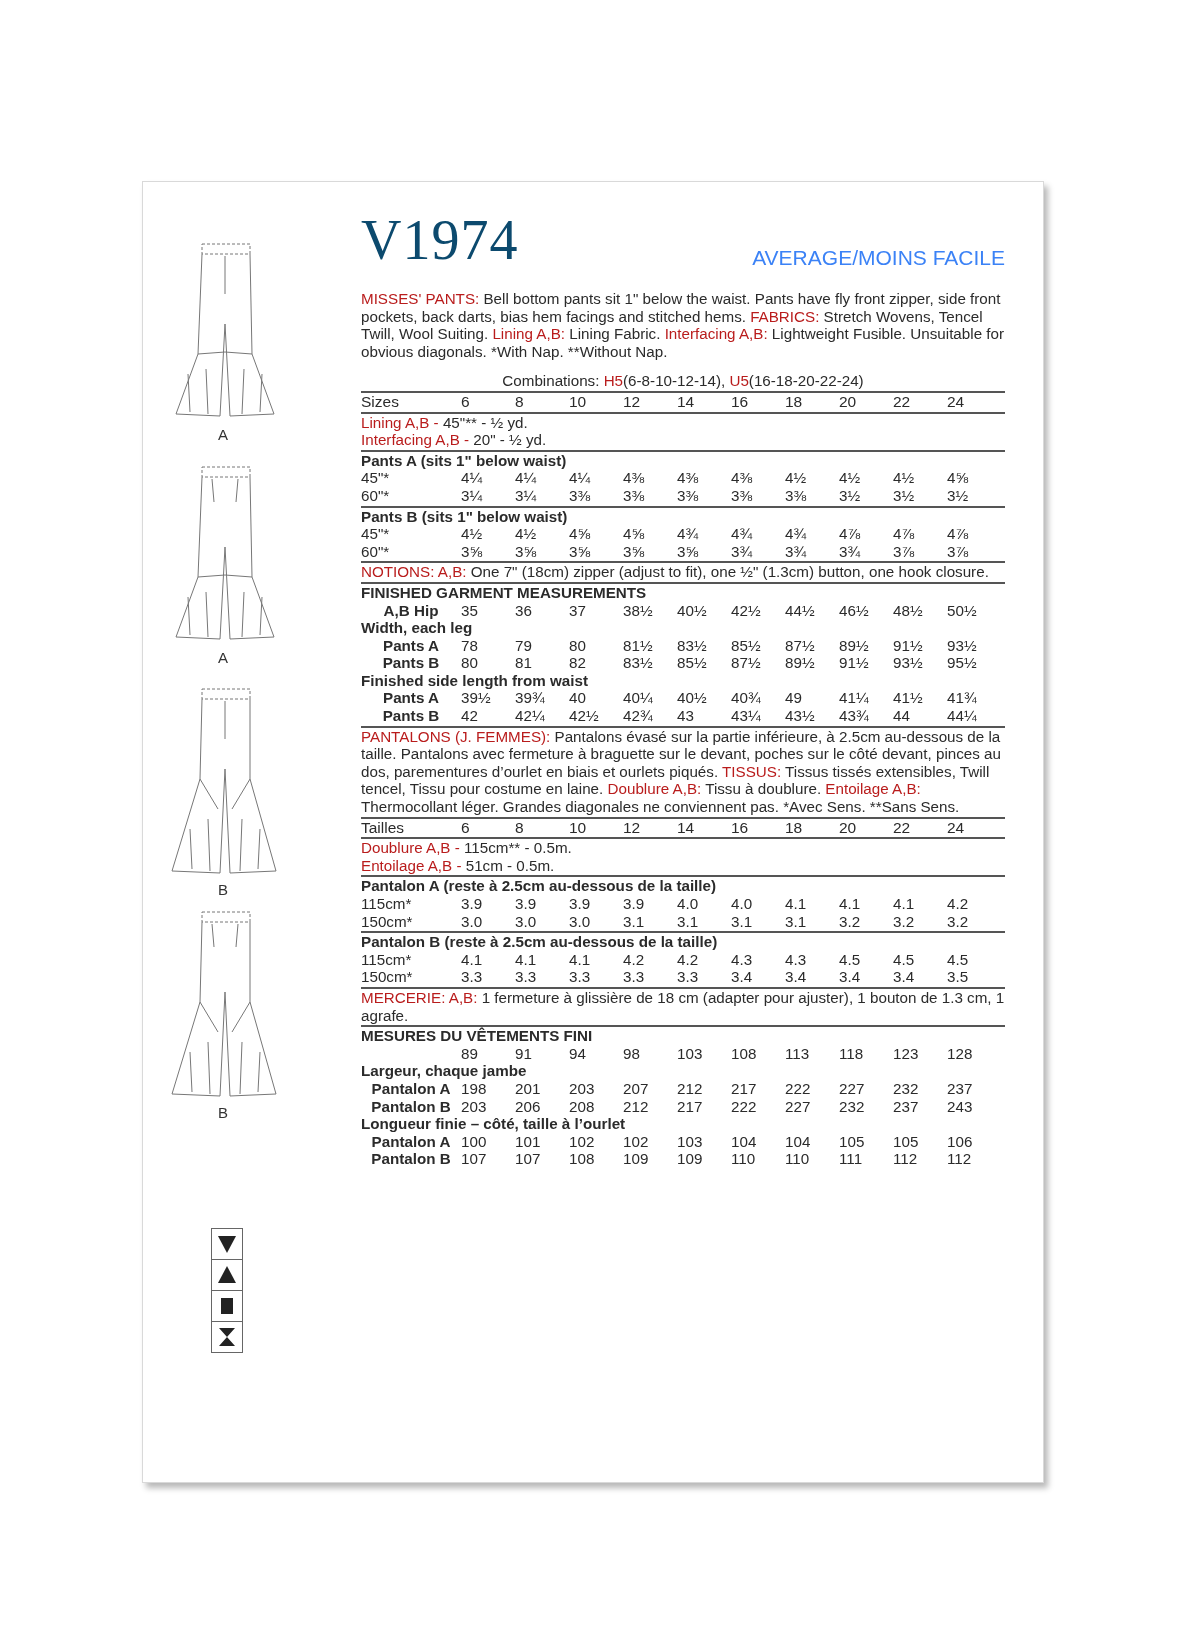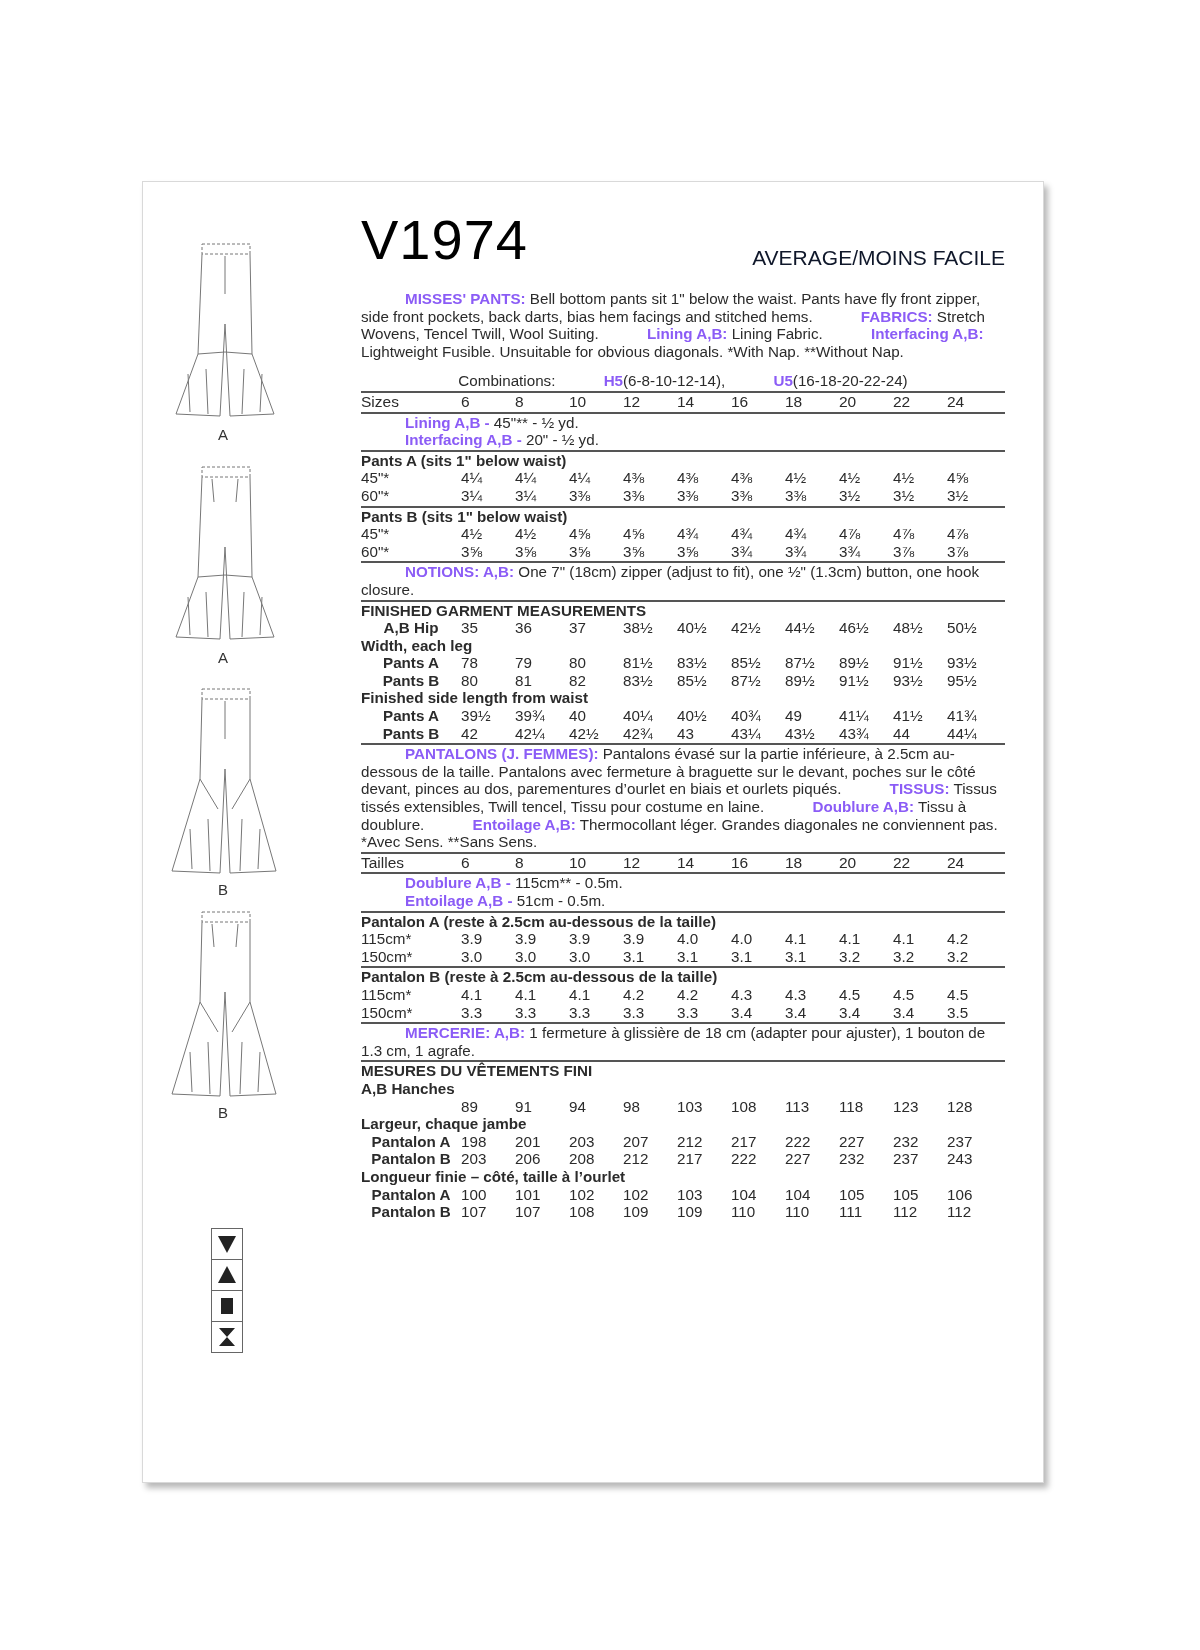--- a/index.html
+++ b/index.html
@@ -7,31 +7,31 @@
     width: 1200px; height: 1650px; background: #ffffff; position: relative;
     font-family: "Liberation Sans", sans-serif; color: #2a2a2a;
   }
   .sheet {
     position: absolute; left: 142px; top: 181px; width: 900px; height: 1300px;
     background: #ffffff; border: 1px solid #d9d9d9;
     box-shadow: 4px 5px 6px rgba(0,0,0,0.28);
   }
   .code {
     position: absolute; left: 218px; top: 30px;
-    font-family: Liberation Sans, sans-serif; font-size: 56px; color: #000000;
+    font-family: Liberation Serif, serif; font-size: 56px; color: #0c4a6e;
     letter-spacing: 1px; line-height: 1;
   }
   .difficulty {
-    position: absolute; right: 38px; top: 64px; font-size: 21px; color: #0f172a;
+    position: absolute; right: 38px; top: 64px; font-size: 21px; color: #3b82f6;
   }
   .content {
     position: absolute; left: 218px; top: 108px; width: 644px;
     font-size: 15.2px; line-height: 17.6px; color: #2b2b2b;
   }
-  b { font-weight: bold; color: #8b5cf6; margin-left: 44px; }
+  b { font-weight: normal; color: #b91c1c; }
   .para { margin: 0; }
   .combos { margin-top: 12px; text-align: center; }
   .rule { border-top: 2px solid #555; margin: 1px 0 0 0; }
   .grid { display: grid; grid-template-columns: 100px repeat(10, 54px); }
   .grid.sizes { font-weight: normal; font-size: 15.5px; }
   .grid > span { white-space: nowrap; }
   .label { font-weight: bold; text-align: center; }
   .sec-title { font-weight: bold; }
   .illus { position: absolute; left: 25px; width: 110px; }
   .illus svg { display: block; }
@@ -360,21 +360,20 @@
         <span>3.4</span>
         <span>3.4</span>
         <span>3.5</span>
     </div>
     <div class="rule"></div>
 
     <div><b>MERCERIE: A,B:</b><span> 1 fermeture à glissière de 18 cm (adapter pour ajuster), 1 bouton de 1.3 cm, 1 agrafe.</span></div>
     <div class="rule"></div>
 
     <div class="sec-title">MESURES DU VÊTEMENTS FINI</div>
-    <div class="sec-title">A,B Hanches</div>
     <div class="grid">
       <span class="label"></span>
       <span>89</span>
         <span>91</span>
         <span>94</span>
         <span>98</span>
         <span>103</span>
         <span>108</span>
         <span>113</span>
         <span>118</span>

